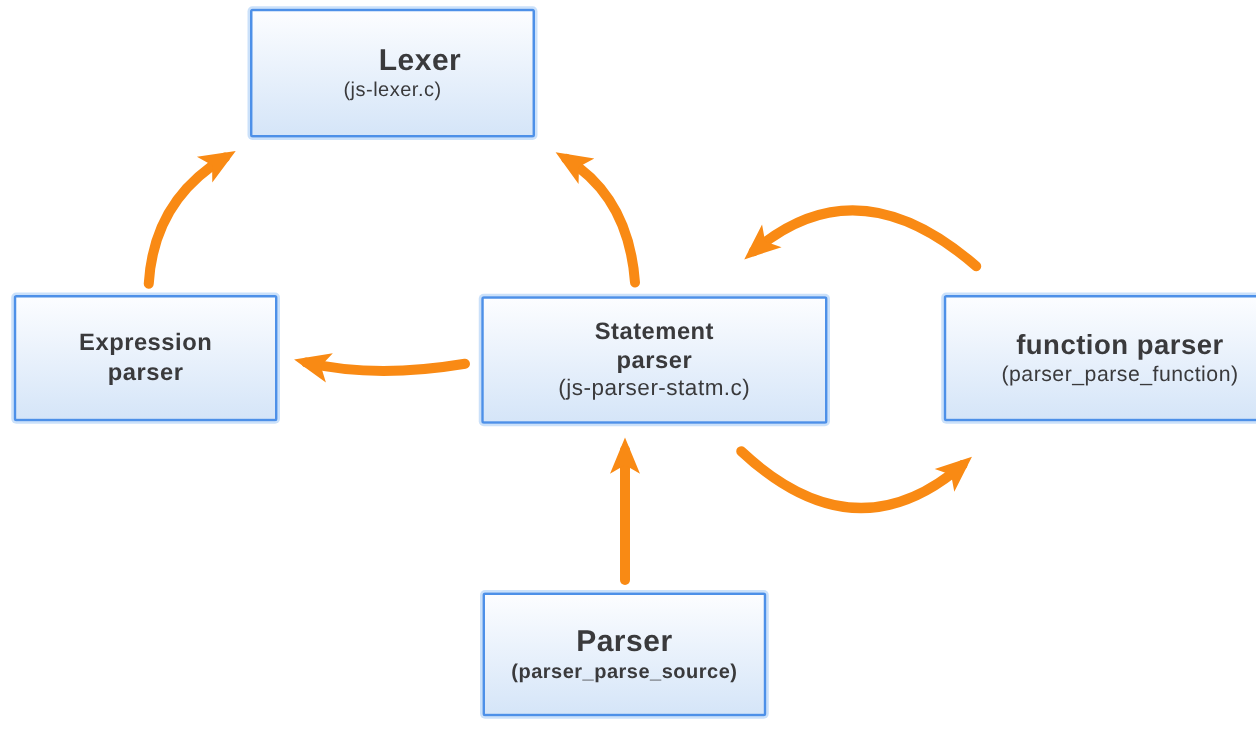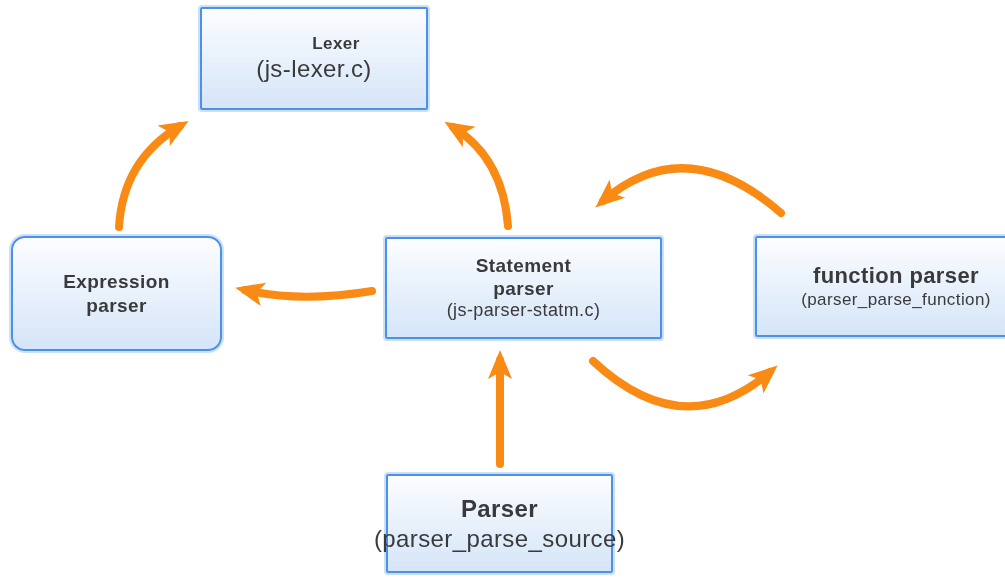--- a/index.html
+++ b/index.html
@@ -56,38 +56,38 @@
   .node-title{
     font-weight:bold;
     white-space:pre-line;
   }
   .node-subtitle{
     font-weight:normal;
     white-space:nowrap;
   }
   
   .node-lexer      {left:200px; top:7px;   width:228px; height:103px;}
-  .node-lexer .node-title{font-size:17px;margin-left:44px;}
-  .node-lexer .node-subtitle{font-size:24px;}
+  .node-lexer .node-title{font-size:24px;margin-left:44px;}
+  .node-lexer .node-subtitle{font-size:16px;}
 
-  .node-expression {left:11px;  top:236px; width:211px; height:115px;border-radius:14px;}
+  .node-expression {left:11px;  top:236px; width:211px; height:101px;}
   .node-expression .node-title{font-size:19px;}
   .node-expression .node-subtitle{font-size:17px;}
 
   .node-statement  {left:385px; top:237px; width:277px; height:102px;}
   .node-statement .node-title{font-size:19px;}
   .node-statement .node-subtitle{font-size:18px;}
 
   .node-function   {left:755px; top:236px; width:282px; height:101px;}
   .node-function .node-title{font-size:22px;}
   .node-function .node-subtitle{font-size:17px;}
 
   .node-parser     {left:386px; top:474px; width:227px; height:99px;}
   .node-parser .node-title{font-size:24px;}
-  .node-parser .node-subtitle{font-size:24px;}
+  .node-parser .node-subtitle{font-size:16px;font-weight:bold;}
 </style>
 </head>
 <body>
 
 <div class="canvas">
 
   <svg class="arrow-layer" viewBox="0 0 1005 584" xmlns="http://www.w3.org/2000/svg">
     <defs>
       <marker id="ah" markerUnits="userSpaceOnUse" markerWidth="32" markerHeight="26" refX="20" refY="13" orient="auto">
         <path class="arrowhead-shape" d="M1,1 L30,13 L1,25 L8,13 Z"></path>

